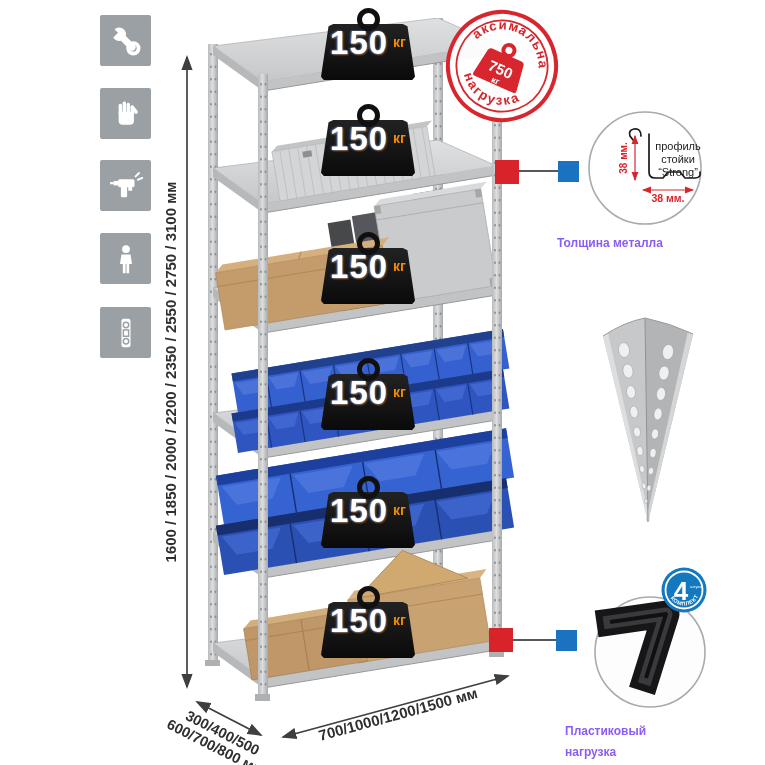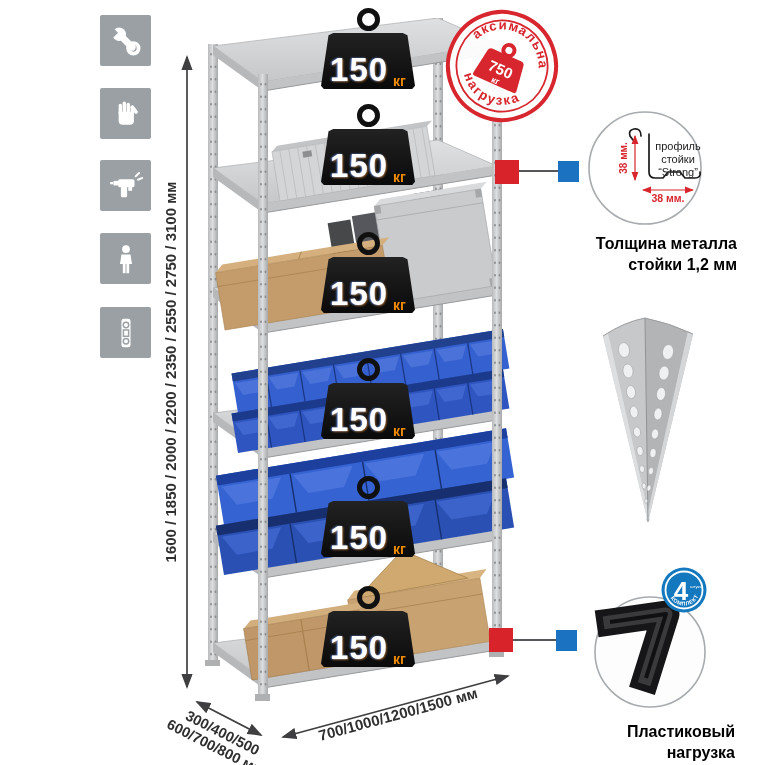--- a/index.html
+++ b/index.html
@@ -7,31 +7,31 @@
          font-family:"Liberation Sans",sans-serif;}
   .abs{position:absolute;}
   
   .tool{position:absolute;left:100px;width:51px;height:51px;background:#9aa0a4;border-radius:2px;
         display:flex;align-items:center;justify-content:center;}
   
   .wbadge{position:absolute;left:321px;width:94px;z-index:6;}
   .wbadge .ring{width:13px;height:13px;border:5px solid #101010;border-radius:50%;margin:0 auto -7px;position:relative;z-index:1;background:transparent;}
   .wbadge .bodyshape{position:relative;height:56px;background:linear-gradient(#222,#0a0a0a);
         clip-path:polygon(13% 0,87% 0,92% 4%,100% 94%,97% 100%,3% 100%,0 94%,8% 4%);
-        display:flex;align-items:flex-end;justify-content:center;margin-top:9px;}
+        display:flex;align-items:flex-start;justify-content:center;}
   .wbadge .v{font-size:33px;font-weight:bold;color:#fff;letter-spacing:1px;
         text-shadow:-1px 0 2px rgba(110,160,255,.9),1px 1px 2px rgba(255,150,40,.55);}
   .wbadge .u{font-size:14px;font-weight:bold;color:#f08a00;margin-left:5px;margin-top:10px;}
   
   .sq-red{position:absolute;width:24px;height:24px;background:#d8232a;z-index:6;}
   .sq-blue{position:absolute;width:21px;height:21px;background:#1b72c0;z-index:6;}
   .conn{position:absolute;height:2px;background:#55575a;z-index:5;}
   
   .dim-label{position:absolute;white-space:nowrap;font-weight:bold;color:#2f2f31;z-index:4;}
-  .caption{position:absolute;text-align:right;color:#000000;font-size:16px;font-weight:600;line-height:21px;z-index:4;}
+  .caption{position:absolute;text-align:left;color:#8b5cf6;font-size:12px;font-weight:600;line-height:21px;z-index:4;}
   .caption span{display:block;}
 </style>
 </head>
 <body>
 
 <div id="stage">
 
   <div class="tool" style="top:15px">
     <svg width="34" height="34" viewBox="0 0 30 30">
       <line x1="10" y1="10" x2="20.5" y2="20.5" stroke="#fff" stroke-width="6" stroke-linecap="round"></line>
@@ -378,21 +378,20 @@
     <text x="42" y="52" transform="rotate(-90 42 52)" text-anchor="middle" font-family="Liberation Sans, sans-serif" font-size="10" font-weight="bold" fill="#d7262d">38 мм.</text>
     <text x="83" y="96" text-anchor="middle" font-family="Liberation Sans, sans-serif" font-size="10.5" font-weight="bold" fill="#d7262d">38 мм.</text>
     <g font-family="Liberation Sans, sans-serif" font-size="11" fill="#222" text-anchor="middle">
       <text x="93" y="44">профиль</text>
       <text x="93" y="57">стойки</text>
       <text x="93" y="70">“Strong”</text>
     </g>
   </svg>
   <div class="caption" style="left:557px;top:233px;width:180px">
     <span>Толщина металла</span>
-    <span>стойки 1,2 мм</span>
   </div>
 
   <svg class="abs" style="left:588px;top:298px;z-index:1" width="120" height="235" viewBox="0 0 120 235">
     <path d="M15,38 Q36,24 57,20 L60,224 Z" fill="#c6c8ca"></path>
     <path d="M57,20 Q82,25 105,36 L60,224 Z" fill="#b2b4b6"></path>
     <path d="M15,38 L20,35 L62,222 L60,224 Z" fill="#dcdee0"></path>
     <path d="M105,36 L100,33 L58,222 L60,224 Z" fill="#d4d6d8"></path>
     <line x1="57" y1="20" x2="60" y2="224" stroke="#8f9193" stroke-width="1"></line>
     <path d="M15,38 Q36,24 57,20 Q82,25 105,36" fill="none" stroke="#9a9c9e" stroke-width="1"></path>
     <g fill="#eef0f1" stroke="#9a9c9e" stroke-width="0.5">

